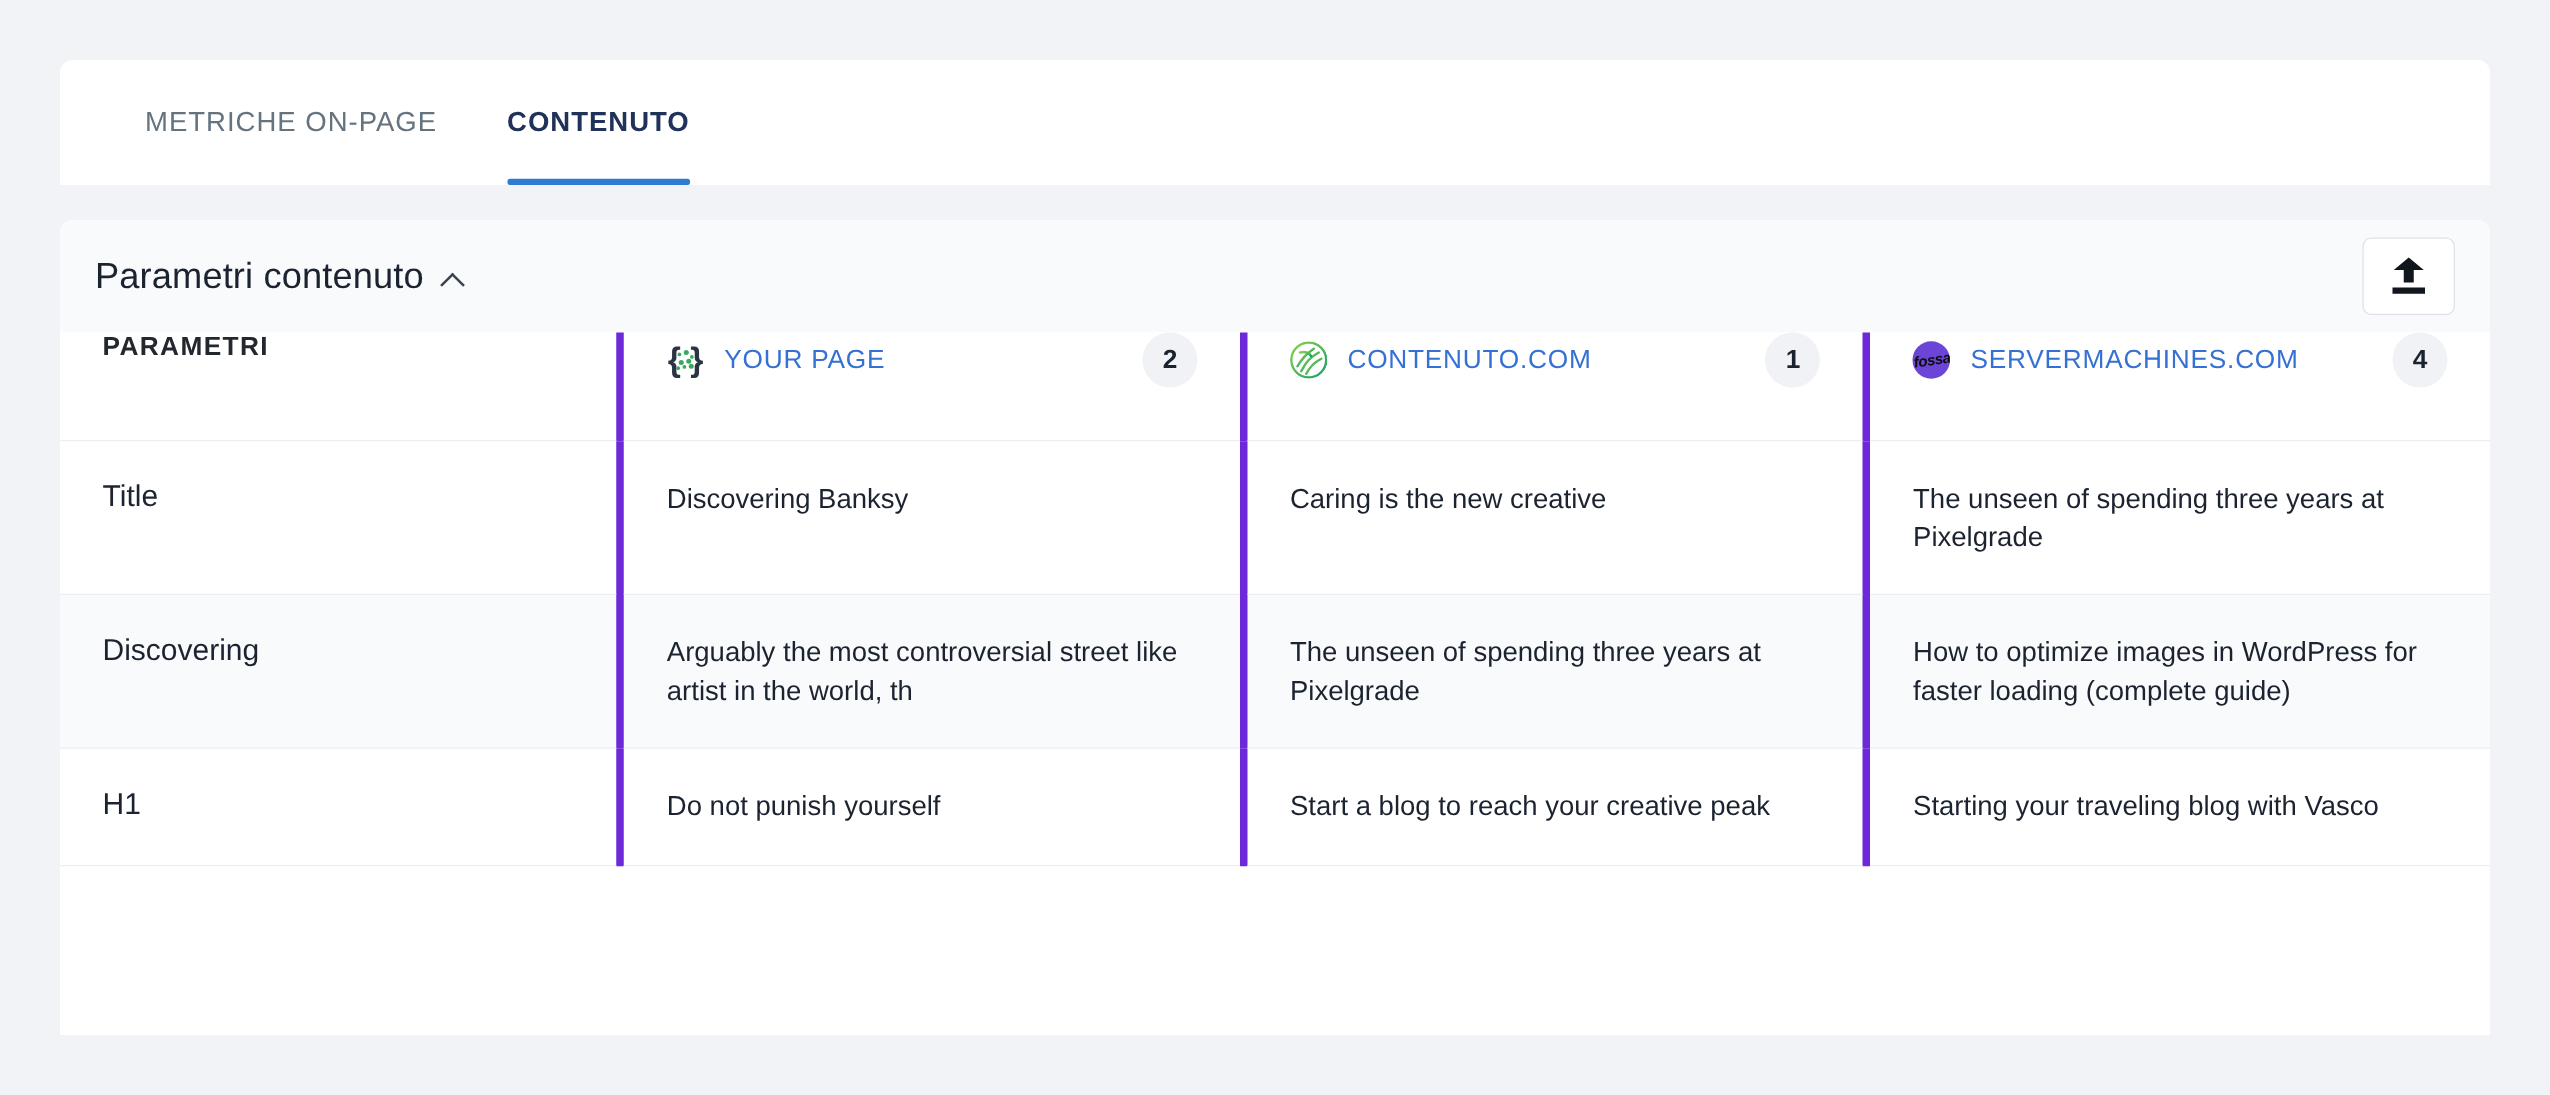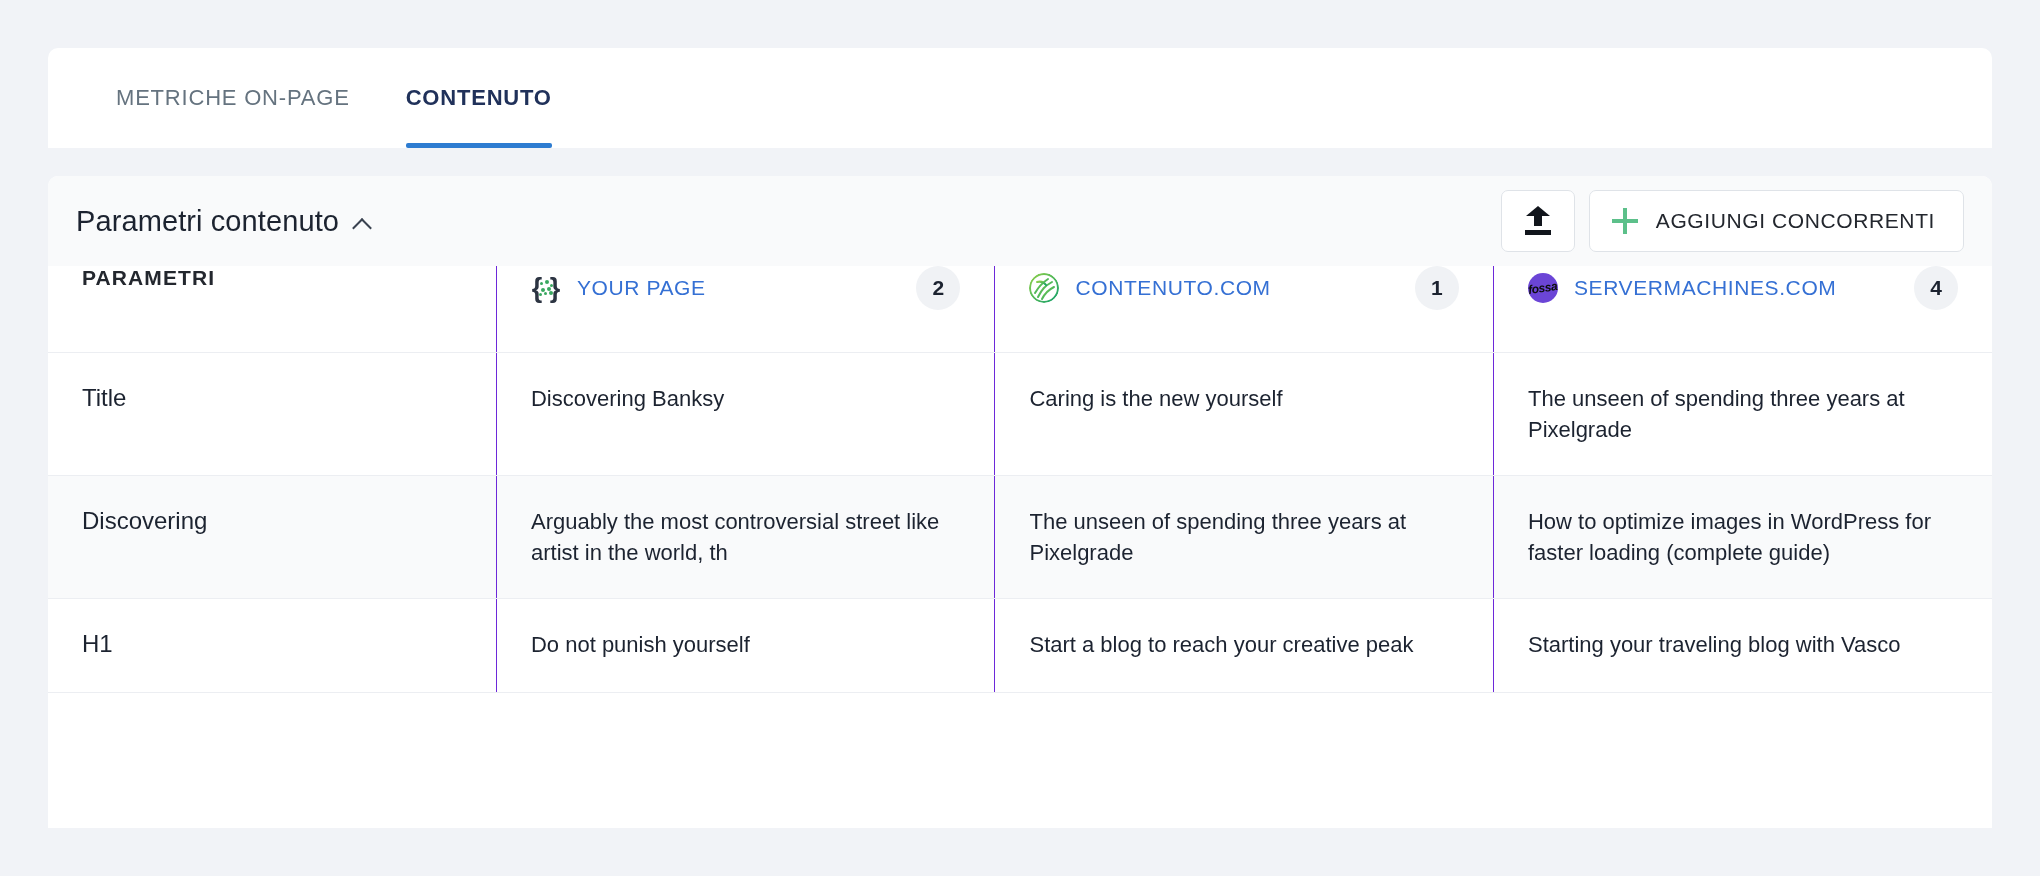--- a/index.html
+++ b/index.html
@@ -212,21 +212,21 @@
   .ctable {
     width: 100%;
     border-collapse: collapse;
     table-layout: fixed;
   }
 
   .ctable col.c-param { width: 448px; }
   .ctable col.c-site  { width: 498px; }
 
   .ctable th, .ctable td {
-    border-right: 1px solid #6d28d9;
+    border-right: 6px solid #6d28d9;
     border-bottom: 1px solid #eceef2;
     vertical-align: top;
     text-align: left;
   }
   .ctable th:last-child, .ctable td:last-child { border-right: none; }
 
   thead th {
     background: #ffffff;
     height: 86px;
     padding: 0 34px;
@@ -368,24 +368,20 @@
         <span class="chevron-up"></span>
       </div>
 
       <div class="panel-actions">
         <div class="icon-btn">
           <span class="upload-glyph">
             <span class="head"></span>
             <span class="stem"></span>
             <span class="base"></span>
           </span>
-        </div>
-        <div class="add-btn">
-          <span class="plus-icon"></span>
-          <span class="add-btn-label">AGGIUNGI CONCORRENTI</span>
         </div>
       </div>
     </div>
 
     <table class="ctable">
       <colgroup>
         <col class="c-param">
           <col class="c-site">
           <col class="c-site">
           <col class="c-site">
@@ -457,21 +453,21 @@
         </tr>
       </thead>
 
       <tbody>
         <tr class="row-white">
           <td class="param-cell">Title</td>
           <td>
               <span class="cell-text">Discovering Banksy</span>
             </td>
           <td>
-              <span class="cell-text">Caring is the new yourself</span>
+              <span class="cell-text">Caring is the new creative</span>
             </td>
           <td>
               <span class="cell-text">The unseen of spending three years at Pixelgrade</span>
             </td>
         </tr>
         <tr class="row-grey">
           <td class="param-cell">Discovering</td>
           <td>
               <span class="cell-text">Arguably the most controversial street like artist in the world, th</span>
             </td>

